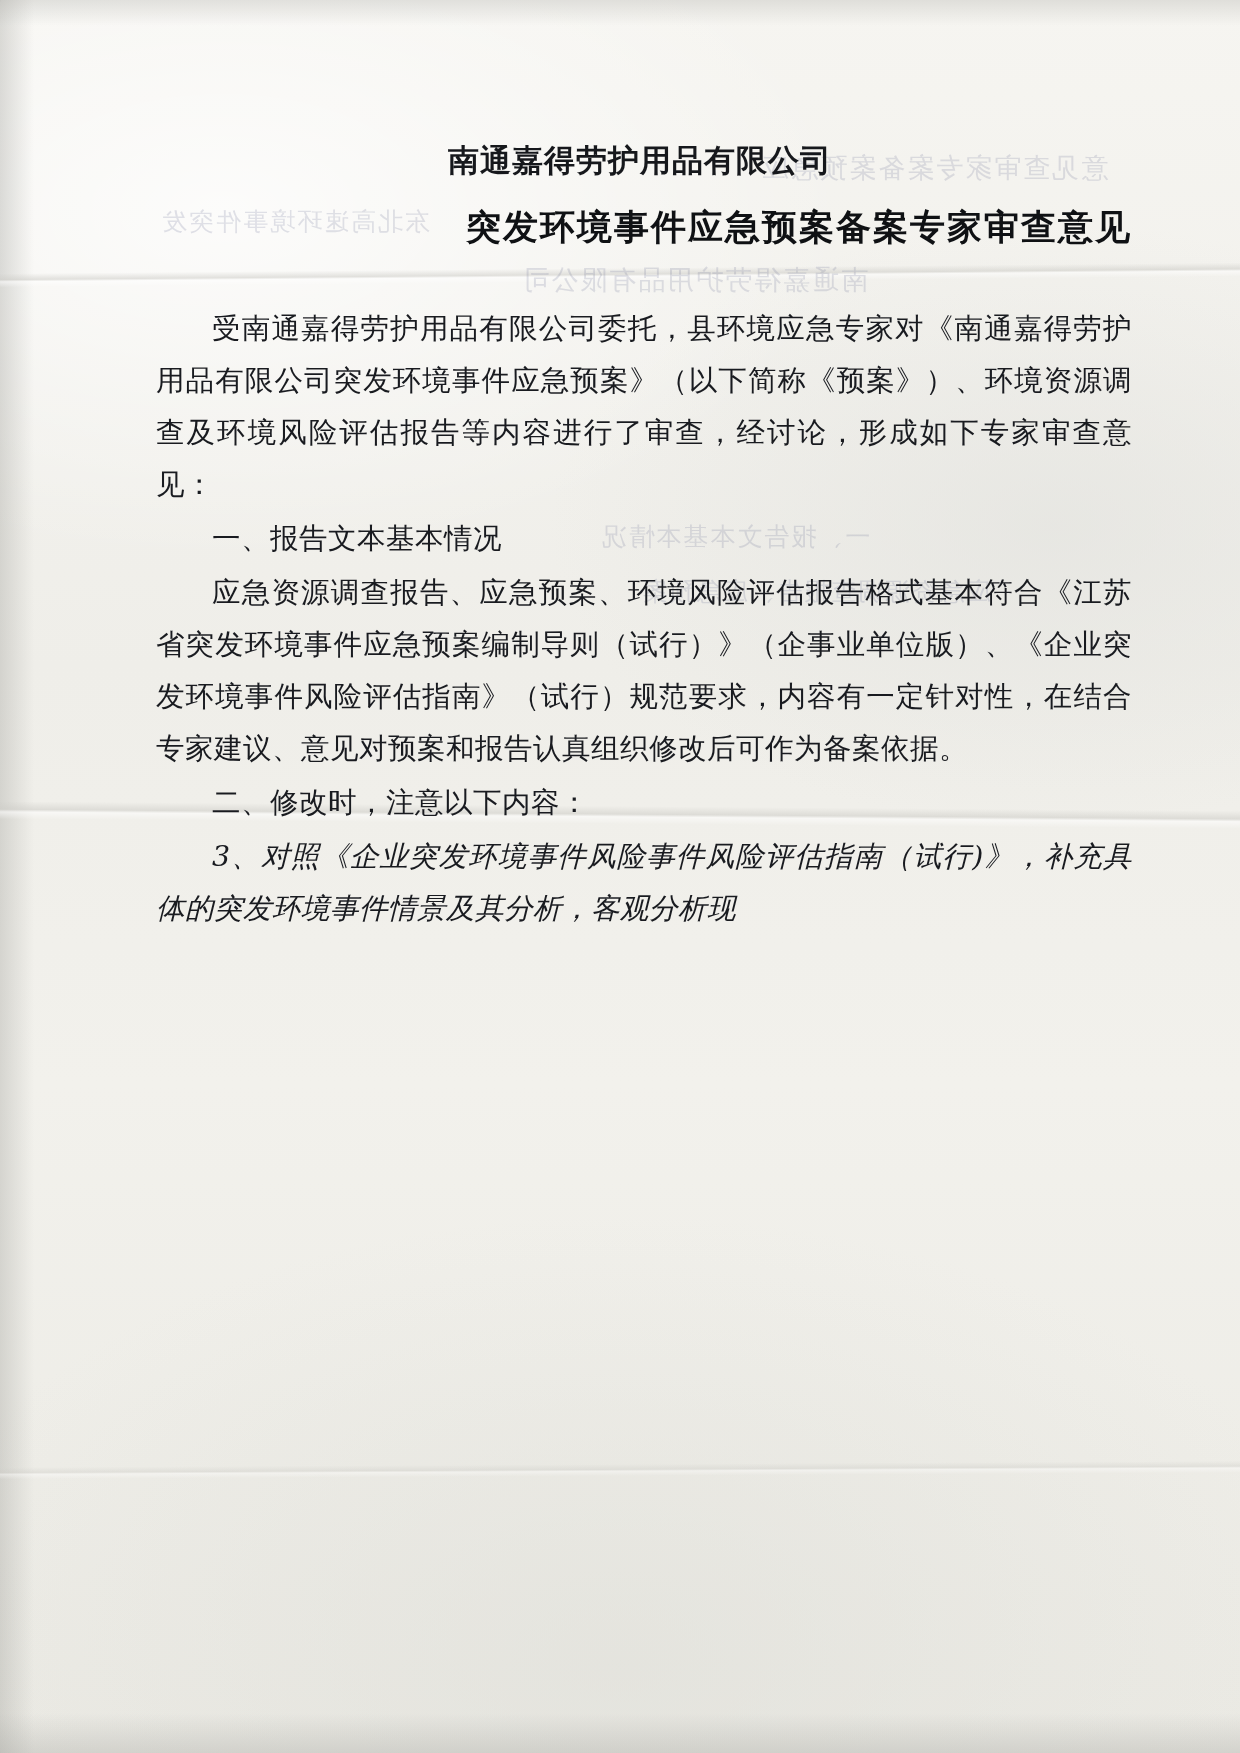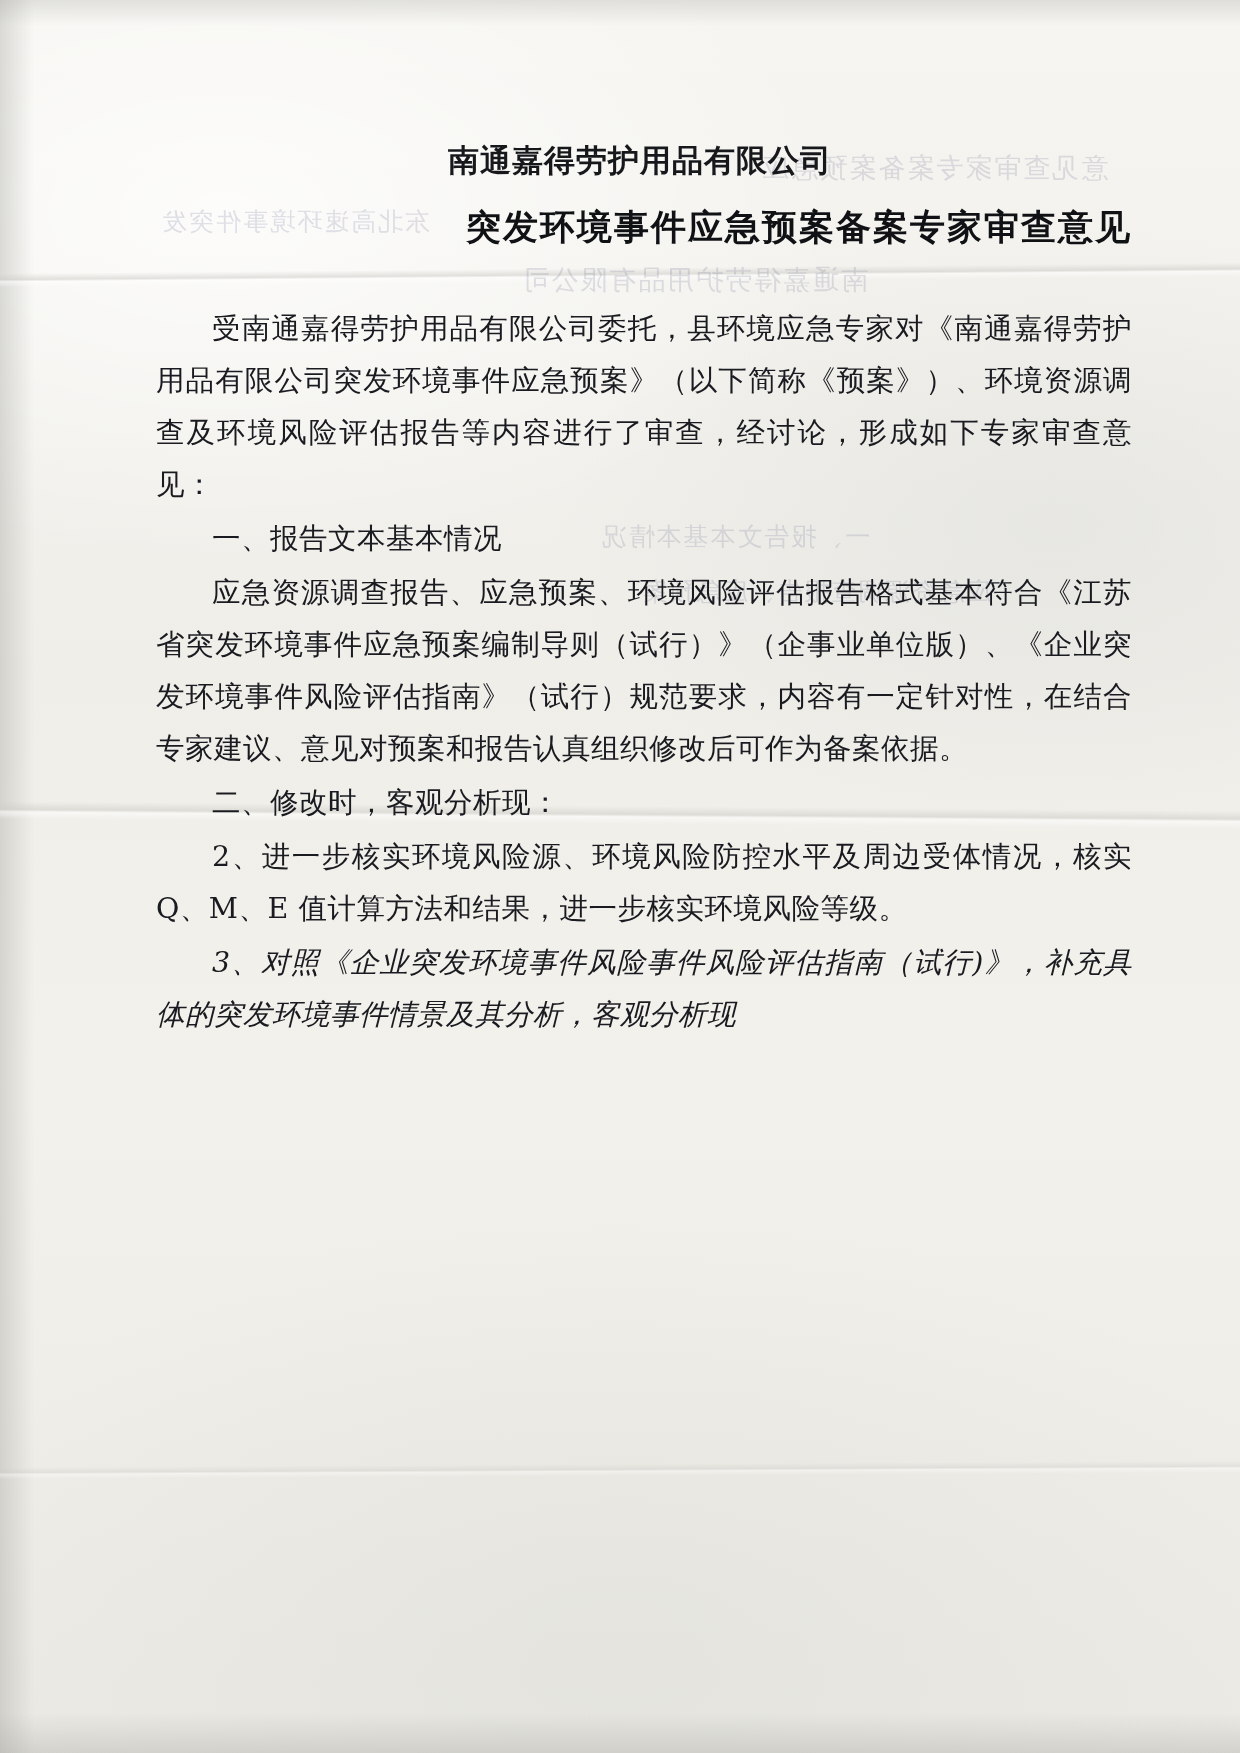--- a/index.html
+++ b/index.html
@@ -147,19 +147,18 @@
   <div class="content">
 
     <div class="doc-title-company">南通嘉得劳护用品有限公司</div>
 
     <div class="doc-title-main">突发环境事件应急预案备案专家审查意见</div>
 
     <div class="body-block">
       <p class="para">受南通嘉得劳护用品有限公司委托，县环境应急专家对《南通嘉得劳护用品有限公司突发环境事件应急预案》（以下简称《预案》）、环境资源调查及环境风险评估报告等内容进行了审查，经讨论，形成如下专家审查意见：</p>
       <p class="para heading">一、报告文本基本情况</p>
       <p class="para">应急资源调查报告、应急预案、环境风险评估报告格式基本符合《江苏省突发环境事件应急预案编制导则（试行）》（企事业单位版）、《企业突发环境事件风险评估指南》（试行）规范要求，内容有一定针对性，在结合专家建议、意见对预案和报告认真组织修改后可作为备案依据。</p>
-      <p class="para heading">二、修改时，客观分析现：</p>
-      <p class="para">2、进一步核实环境风险源、环境风险防控水平及周边受体情况，核实 Q、M、E 值计算方法和结果，进一步核实环境风险等级。</p>
+      <p class="para heading">二、修改时，注意以下内容：</p>
       <p class="para tight">3、对照《企业突发环境事件风险事件风险评估指南（试行)》，补充具体的突发环境事件情景及其分析，客观分析现</p>
     </div>
 
   </div>
 </div>
 
 </body></html>

